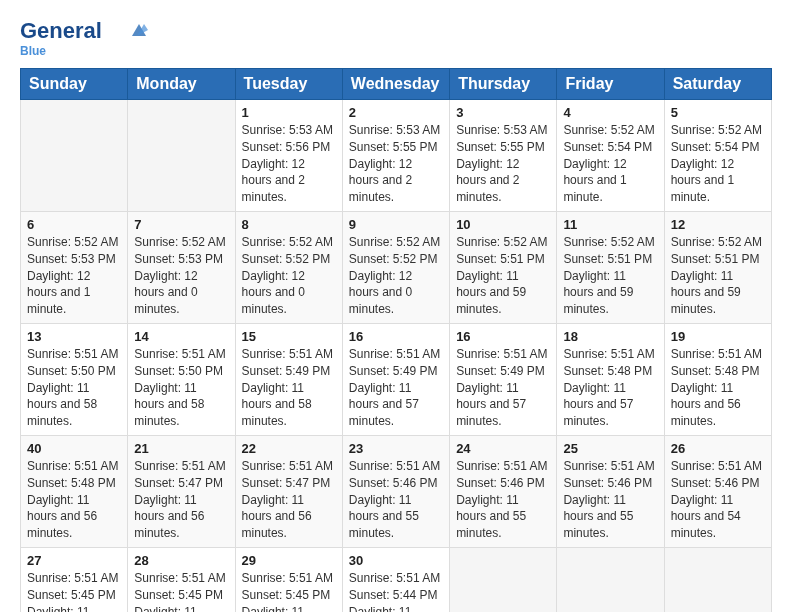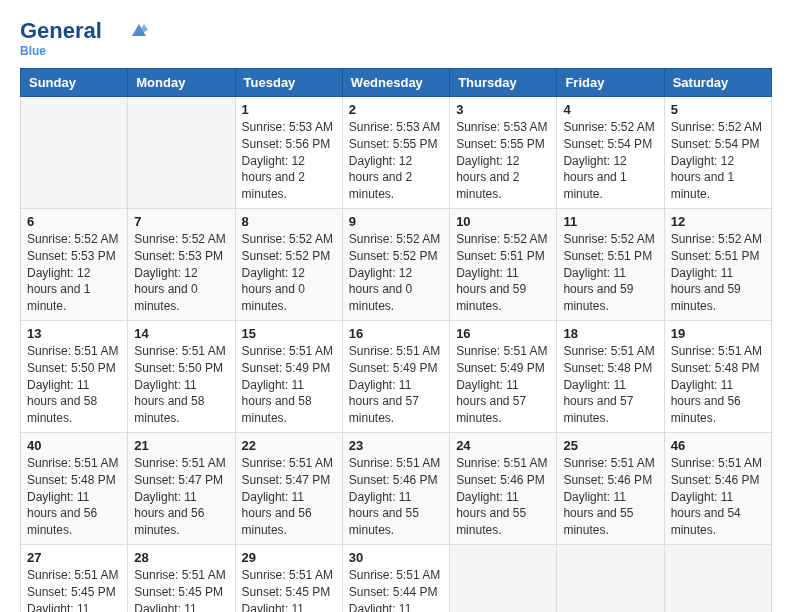--- a/index.html
+++ b/index.html
@@ -48,21 +48,21 @@
     .calendar {
       width: 100%;
       border-collapse: collapse;
       border: 1px solid #ccc;
     }
     .calendar th {
       background-color: #2a6db5;
       color: #fff;
       text-align: left;
       padding: 6px 8px;
-      font-size: 13px;
+      font-size: 16px;
       border: 1px solid #1a5a9a;
     }
     .calendar td {
       vertical-align: top;
       border: 1px solid #ddd;
       padding: 5px 6px;
       width: calc(100% / 7);
       min-height: 80px;
       background: #fff;
     }
@@ -296,21 +296,21 @@
 and 55 minutes.</div>
         </td>
         <td>
           <span class="day-number">25</span>
           <div class="day-info">Sunrise: 5:51 AM
 Sunset: 5:46 PM
 Daylight: 11 hours
 and 55 minutes.</div>
         </td>
         <td>
-          <span class="day-number">46</span>
+          <span class="day-number">26</span>
           <div class="day-info">Sunrise: 5:51 AM
 Sunset: 5:46 PM
 Daylight: 11 hours
 and 54 minutes.</div>
         </td>
       </tr>
       <tr>
         <td>
           <span class="day-number">27</span>
           <div class="day-info">Sunrise: 5:51 AM

